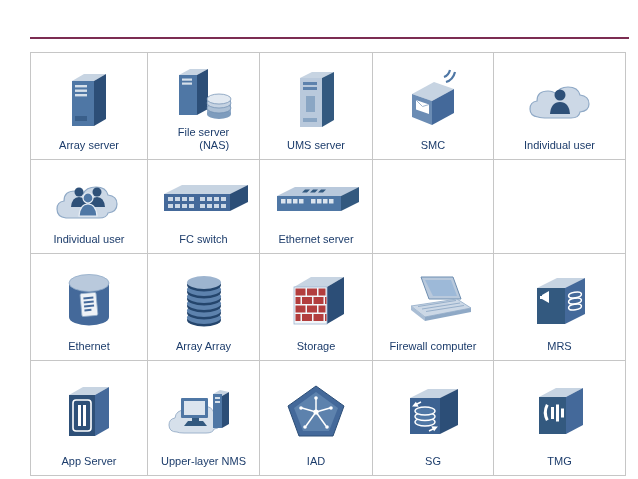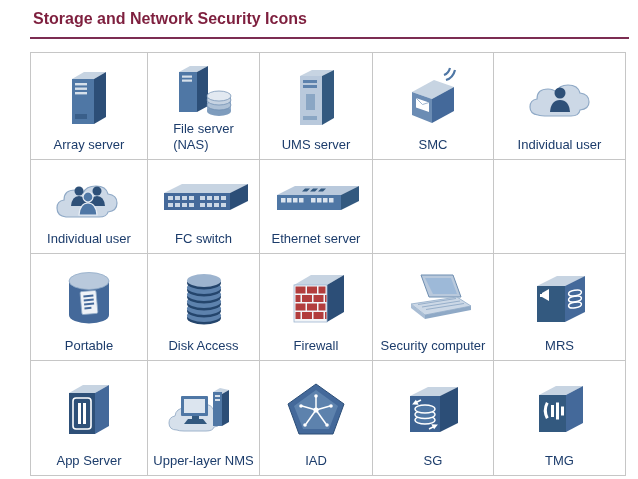--- a/index.html
+++ b/index.html
@@ -8,27 +8,26 @@
   .page-title{position:absolute;left:33px;top:10px;font-size:16px;font-weight:bold;color:#7e1f3e;margin:0;}
   .title-rule{position:absolute;left:30px;top:37px;width:599px;height:2px;background:#7c2d52;}
   table.icon-grid{position:absolute;left:30px;top:52px;width:596px;border-collapse:collapse;table-layout:fixed;}
   .icon-grid td{border:1px solid #c6c6c6;padding:0;vertical-align:top;}
   tr.r1 td{height:106px;}
   tr.r2 td{height:93px;}
   tr.r3 td{height:106px;}
   tr.r4 td{height:114px;margin-left:36px;}
   .cell{height:100%;display:flex;flex-direction:column;align-items:center;justify-content:flex-end;padding:5px 2px 6px;box-sizing:border-box;}
   .iconwrap{flex:1 1 auto;display:flex;align-items:center;justify-content:center;}
-  .label{font-size:13px;color:#1c3c6b;text-align:left;line-height:1.25;white-space:pre-line;}
+  .label{font-size:11px;color:#1c3c6b;text-align:right;line-height:1.25;white-space:pre-line;}
 </style>
 </head>
 <body>
 
 <div class="page">
-  <h1 class="page-title">Storage and Network Security Icons</h1>
   <div class="title-rule"></div>
 
   <table class="icon-grid">
     <colgroup>
       <col style="width:117px">
         <col style="width:112px">
         <col style="width:113px">
         <col style="width:121px">
         <col style="width:132px">
     </colgroup>
@@ -206,42 +205,42 @@
               <ellipse cx="29" cy="14" rx="20" ry="8.5" fill="#b9c9dc" stroke="#8fa9c6" stroke-width="0.8"></ellipse>
               <g transform="rotate(-5 29 36)">
                 <rect x="21" y="24" width="16" height="23" rx="1.5" fill="#eef2f7" stroke="#8fa9c6" stroke-width="0.8"></rect>
                 <rect x="24" y="28" width="10" height="2" fill="#44699a"></rect>
                 <rect x="24" y="32" width="10" height="2" fill="#44699a"></rect>
                 <rect x="24" y="36" width="10" height="2" fill="#44699a"></rect>
                 <rect x="24" y="40" width="7" height="2" fill="#44699a"></rect>
               </g>
             </svg>
           </div>
-          <div class="label">Portable</div>
+          <div class="label">Ethernet</div>
         </div>
       </td>
       <td>
         <div class="cell">
           <div class="iconwrap">
             <svg width="60" height="62" viewBox="0 0 60 62">
               <ellipse cx="30" cy="51" rx="17" ry="6.5" fill="#24456c"></ellipse>
               <ellipse cx="30" cy="48.5" rx="17" ry="6.5" fill="#5d82ad"></ellipse>
               <ellipse cx="30" cy="44" rx="17" ry="6.5" fill="#24456c"></ellipse>
               <ellipse cx="30" cy="41.5" rx="17" ry="6.5" fill="#5d82ad"></ellipse>
               <ellipse cx="30" cy="37" rx="17" ry="6.5" fill="#24456c"></ellipse>
               <ellipse cx="30" cy="34.5" rx="17" ry="6.5" fill="#5d82ad"></ellipse>
               <ellipse cx="30" cy="30" rx="17" ry="6.5" fill="#24456c"></ellipse>
               <ellipse cx="30" cy="27.5" rx="17" ry="6.5" fill="#5d82ad"></ellipse>
               <ellipse cx="30" cy="23" rx="17" ry="6.5" fill="#24456c"></ellipse>
               <ellipse cx="30" cy="20.5" rx="17" ry="6.5" fill="#5d82ad"></ellipse>
               <ellipse cx="30" cy="16" rx="17" ry="6.5" fill="#24456c"></ellipse>
               <ellipse cx="30" cy="13.5" rx="17" ry="6.5" fill="#9db4cf"></ellipse>
             </svg>
           </div>
-          <div class="label">Disk Access</div>
+          <div class="label">Array Array</div>
         </div>
       </td>
       <td>
         <div class="cell">
           <div class="iconwrap">
             <svg width="64" height="60" viewBox="0 0 64 60">
               <polygon points="10,17 27,7 60,7 43,17" fill="#c7d4e2"></polygon>
               <polygon points="43,17 60,7 60,44 43,54" fill="#2c4e77"></polygon>
               <rect x="10" y="17" width="33" height="37" fill="#f2f5f8" stroke="#9db4cf" stroke-width="0.8"></rect>
               <g fill="#b23d3d">
@@ -255,40 +254,40 @@
                 <rect x="11.5" y="35.5" width="10" height="7"></rect>
                     <rect x="23" y="35.5" width="10" height="7"></rect>
                     <rect x="34.5" y="35.5" width="7" height="7"></rect>
                 <rect x="11.5" y="44" width="5" height="7"></rect>
                     <rect x="18" y="44" width="10" height="7"></rect>
                     <rect x="29.5" y="44" width="10" height="7"></rect>
                     <rect x="41" y="44" width="1.5" height="7"></rect>
               </g>
             </svg>
           </div>
-          <div class="label">Firewall</div>
+          <div class="label">Storage</div>
         </div>
       </td>
       <td>
         <div class="cell">
           <div class="iconwrap">
             <svg width="84" height="54" viewBox="0 0 84 54">
               <polygon points="30,4 62,4 70,26 38,26" fill="#b9c9dc" stroke="#6d8db0" stroke-width="1"></polygon>
               <polygon points="34,7 60,7 66,23 42,23" fill="#9db9d8"></polygon>
               <polygon points="20,33 66,26 80,35 34,44" fill="#ccd8e6" stroke="#8fa9c6" stroke-width="0.8"></polygon>
               <g stroke="#7e9cbd" stroke-width="0.7">
                 <line x1="27" y1="33.5" x2="65" y2="27.5"></line>
                 <line x1="31" y1="36" x2="69" y2="30"></line>
                 <line x1="35" y1="38.5" x2="73" y2="32.5"></line>
               </g>
               <polygon points="34,44 80,35 80,39 34,48" fill="#8fa9c6"></polygon>
               <polygon points="20,33 34,44 34,48 20,37" fill="#a9bdd4"></polygon>
             </svg>
           </div>
-          <div class="label">Security computer</div>
+          <div class="label">Firewall computer</div>
         </div>
       </td>
       <td>
         <div class="cell">
           <div class="iconwrap">
             <svg width="62" height="58" viewBox="0 0 62 58">
               <polygon points="8,17 28,7 56,7 36,17" fill="#c7d4e2"></polygon>
               <polygon points="36,17 56,7 56,43 36,53" fill="#44699a"></polygon>
               <rect x="8" y="17" width="28" height="36" fill="#33597f"></rect>
               <g fill="#ffffff">

